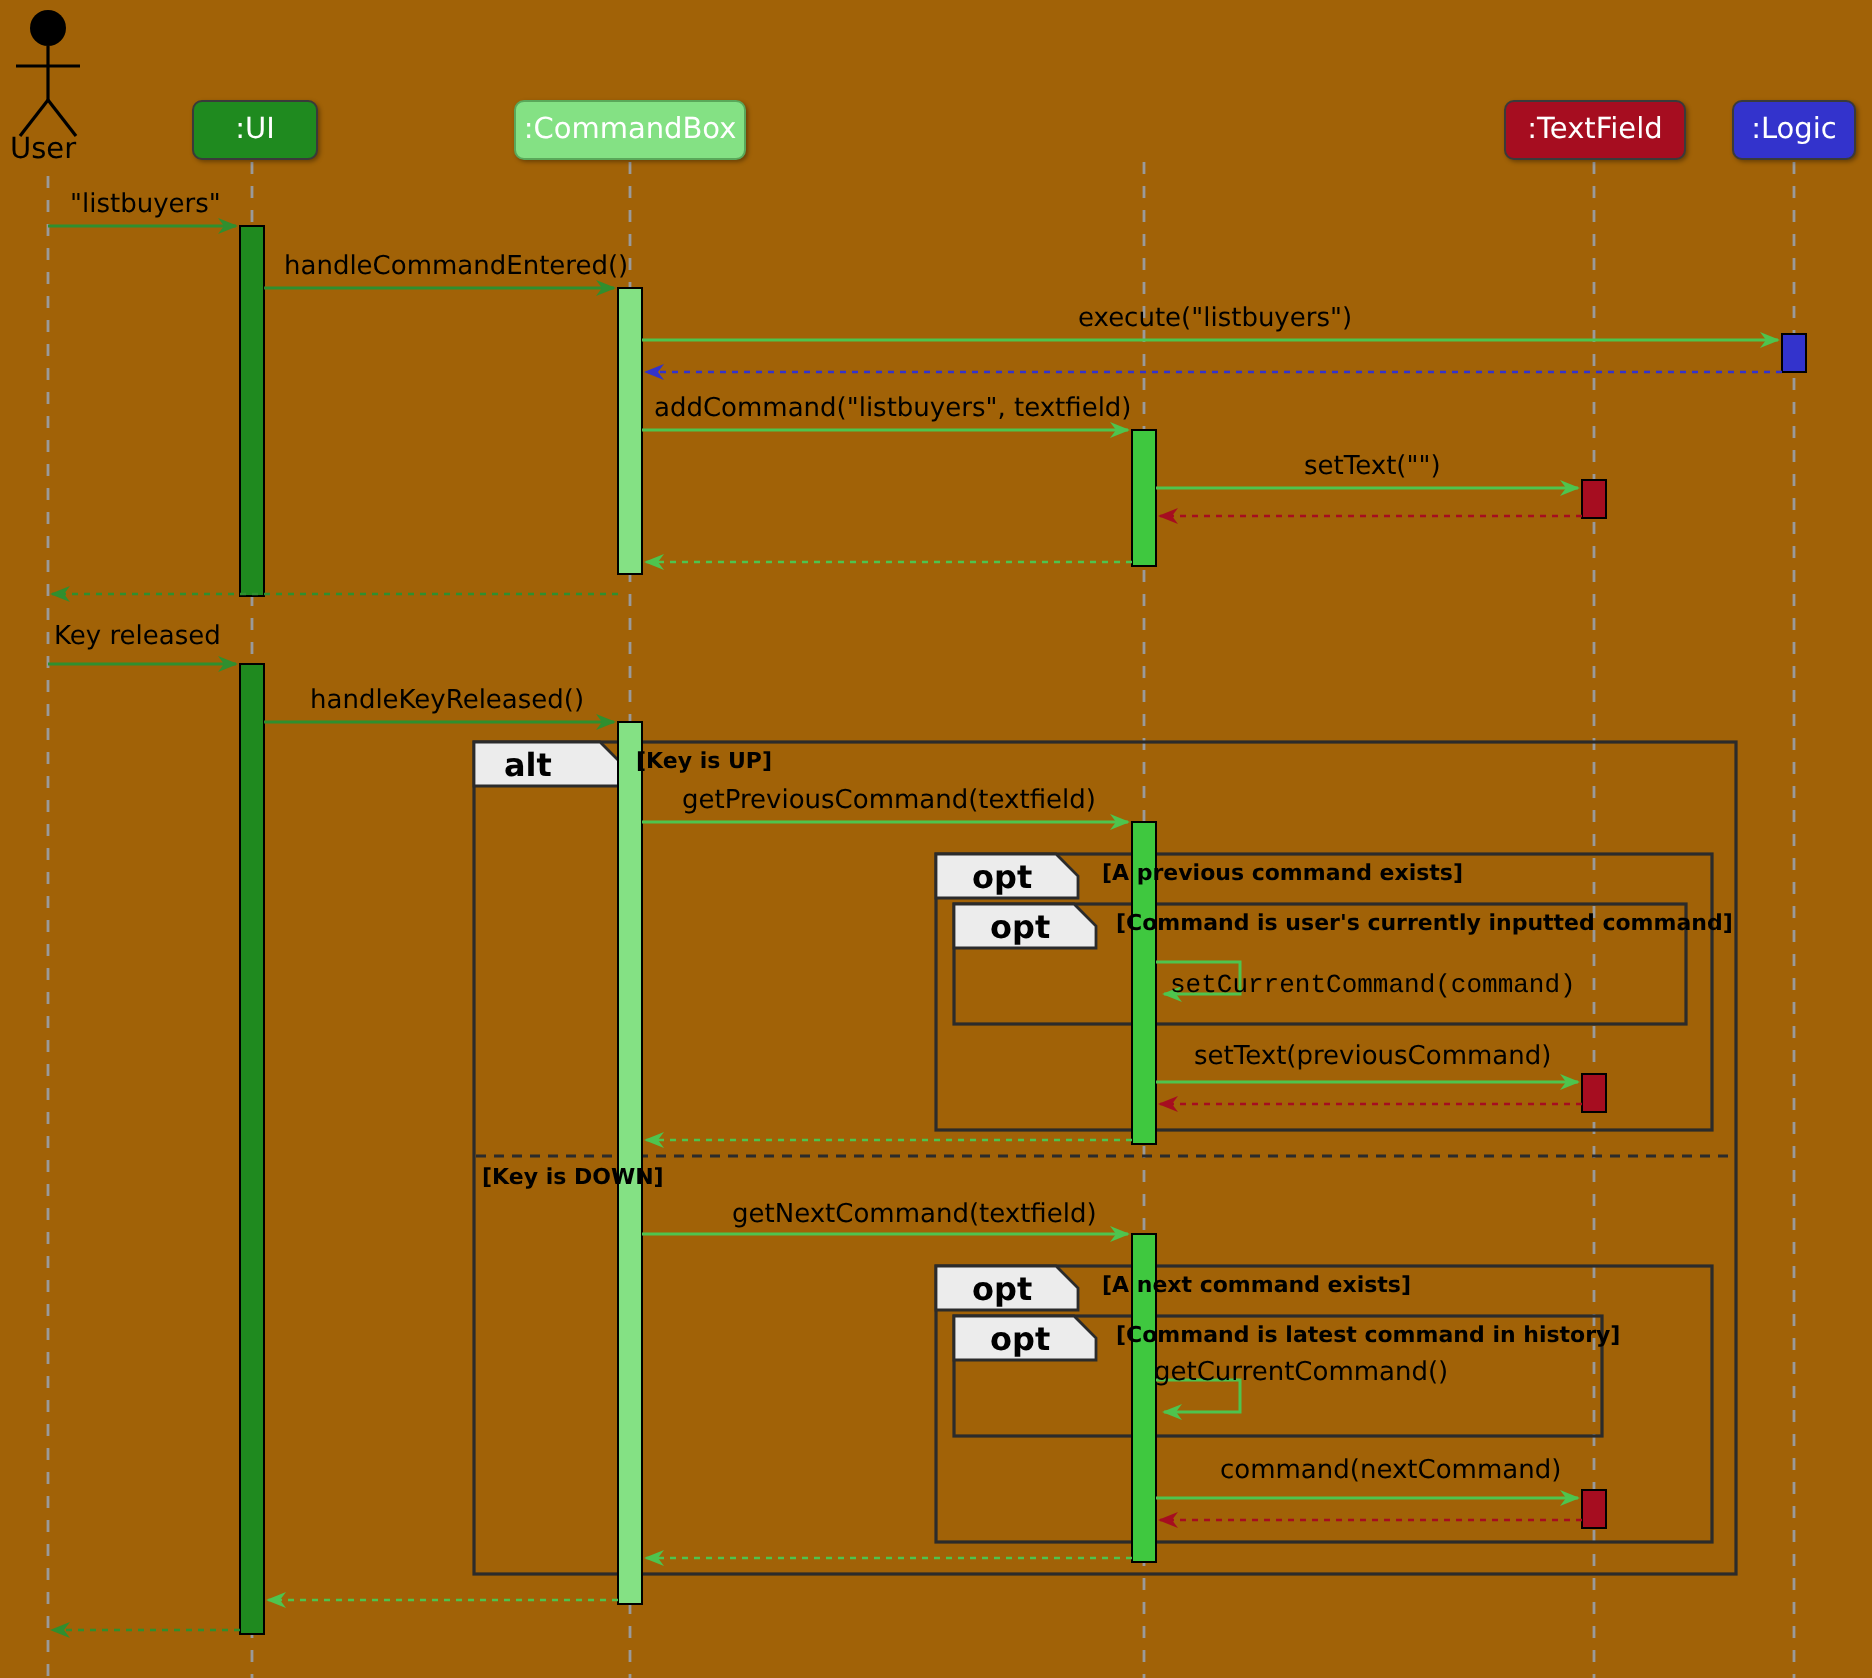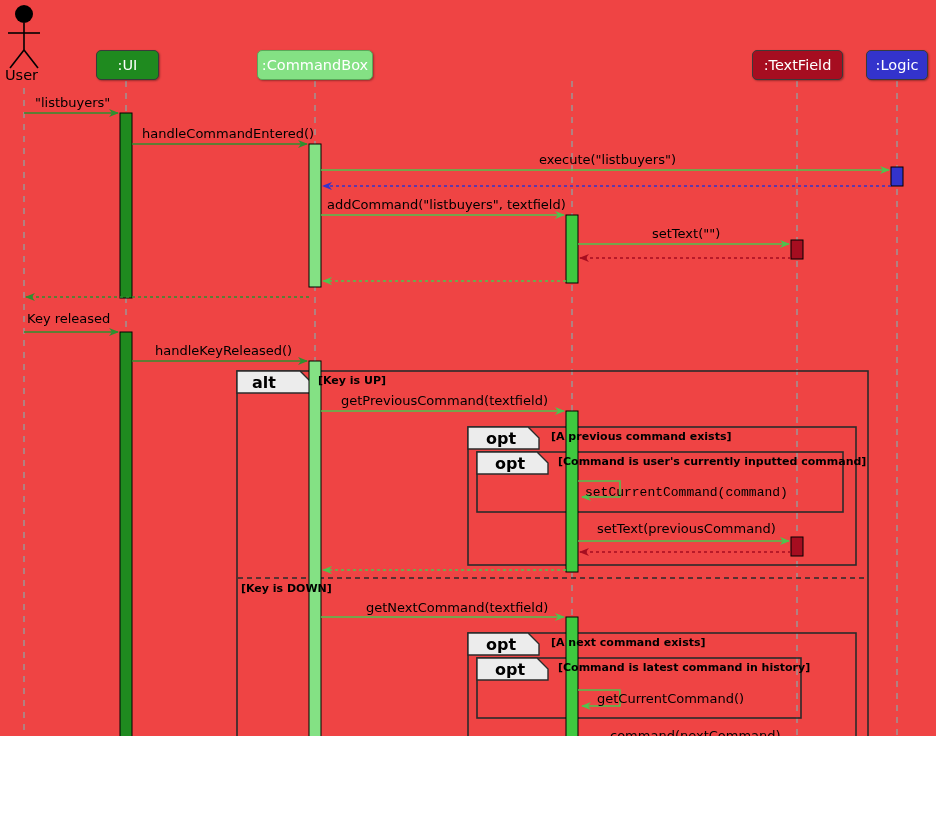--- a/index.html
+++ b/index.html
@@ -6,23 +6,23 @@
     margin: 0;
     padding: 0;
     background: #ffffff;
   }
   body {
     font-family: "DejaVu Sans", sans-serif;
   }
   #diagram-root {
     position: relative;
     width: 936px;
-    height: 736px;
+    height: 839px;
     overflow: hidden;
-    background: #ef4444;
+    background: #a16207;
   }
   #seq-svg {
     position: absolute;
     left: 0;
     top: 0;
   }
   .lifeline-box {
     position: absolute;
     box-sizing: border-box;
     border-radius: 5px;
@@ -241,21 +241,21 @@
   <div class="msg-label" style="left:155px; top:344px;">handleKeyReleased()</div>
 
   <div class="msg-label" style="left:341px; top:394px;">getPreviousCommand(textfield)</div>
 
   <div class="msg-label" style="left:585px; top:486px;font-family:Liberation Mono, monospace;">setCurrentCommand(command)</div>
 
   <div class="msg-label" style="left:597px; top:522px;">setText(previousCommand)</div>
 
   <div class="msg-label" style="left:352px; top:601px;margin-left:14px;">getNextCommand(textfield)</div>
 
-  <div class="msg-label" style="left:597px; top:680px;margin-top:12px;">getCurrentCommand()</div>
+  <div class="msg-label" style="left:577px; top:680px;">getCurrentCommand()</div>
 
   <div class="msg-label" style="left:610px; top:729px;">command(nextCommand)</div>
 
   <div class="frag-tab-label" style="left:252px; top:375px;">alt</div>
   <div class="frag-guard" style="left:318px; top:375px;">[Key is UP]</div>
   <div class="frag-guard" style="left:241px; top:583px;">[Key is DOWN]</div>
 
   <div class="frag-tab-label" style="left:486px; top:431px;">opt</div>
   <div class="frag-guard" style="left:551px; top:431px;">[A previous command exists]</div>
 

